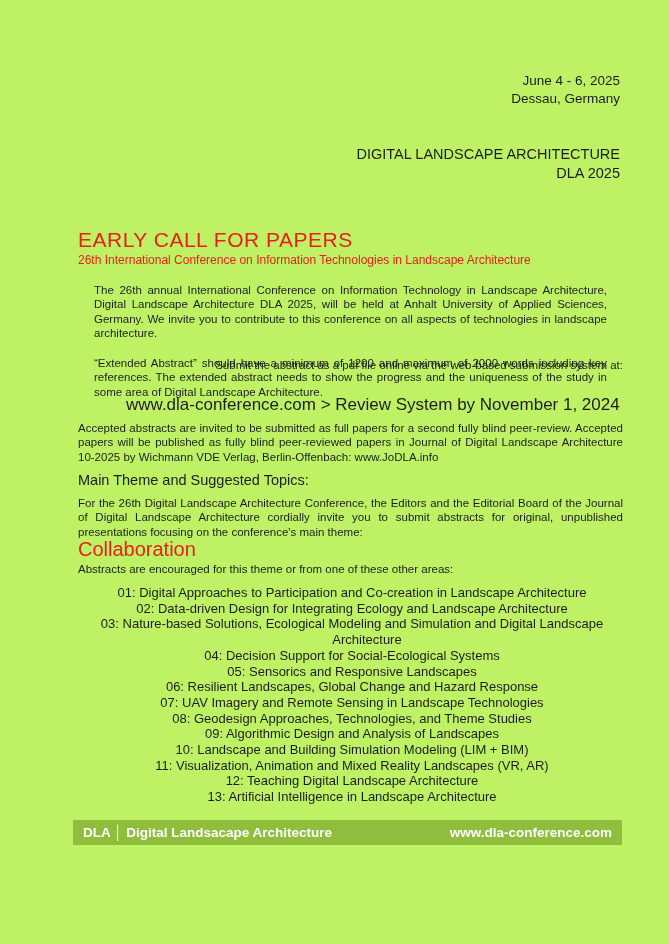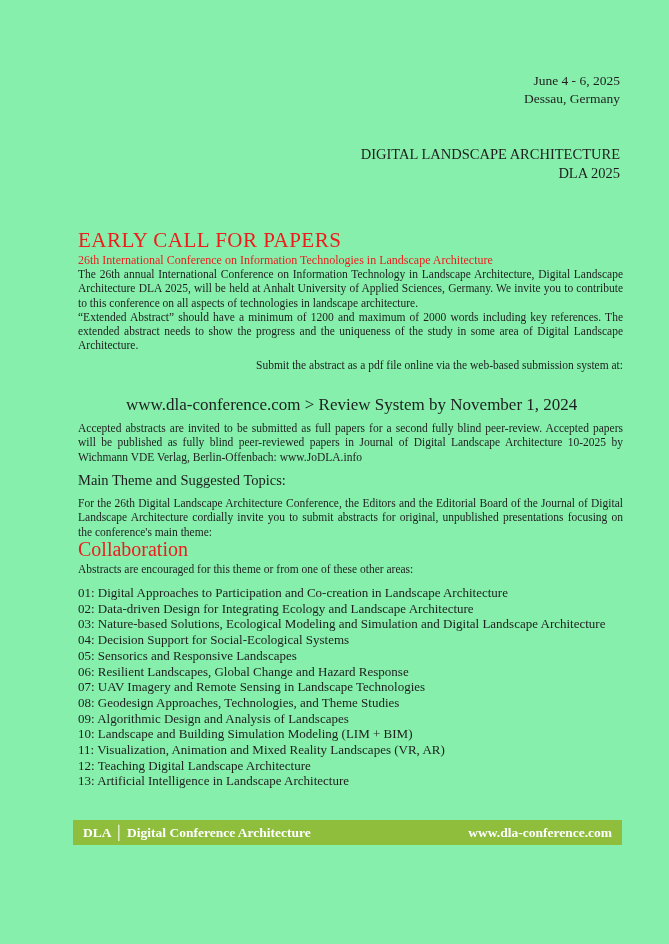--- a/index.html
+++ b/index.html
@@ -4,22 +4,22 @@
 <style>
   :root{
     --accent-red:#ee1c1c;
     --footer-green:#8fbe3d;
     --text-color:#1e1e1e;
   }
   html,body{margin:0;padding:0;background:#ffffff;}
   .page{
     position:relative;
     width:669px;height:944px;
-    background:#86efac;
-    font-family:Liberation Serif, serif;
+    background:#bef264;
+    font-family:Liberation Sans, sans-serif;
     color:var(--text-color);
     overflow:hidden;
   }
   .right-block{position:absolute;right:49px;text-align:right;}
   .date-block{top:72px;font-size:13.5px;line-height:17.5px;}
   .title-block{top:145px;font-size:14.5px;line-height:19px;}
   .h1-red{
     position:absolute;left:78px;top:228px;
     font-size:21px;line-height:24px;color:var(--accent-red);
     letter-spacing:0.5px;white-space:nowrap;
@@ -28,21 +28,21 @@
     position:absolute;left:78px;top:253px;
     font-size:12px;line-height:14px;color:var(--accent-red);
     white-space:nowrap;
   }
   .body-par{
     position:absolute;left:78px;width:545px;
     font-size:11.5px;line-height:14.3px;
     text-align:justify;
   }
   .intro-wrap{top:267px;}
-  .intro-wrap p{margin:0;}
+  .intro-wrap p{margin:16px;}
   .submit-line{top:358px;text-align:right;}
   .link-line{
     position:absolute;left:126px;top:396px;
     font-size:17px;line-height:17px;
     color:var(--text-color);text-decoration:none;
     white-space:nowrap;
   }
   .accepted-par{top:421px;}
   .main-theme{
     position:absolute;left:78px;top:471px;
@@ -54,21 +54,21 @@
     position:absolute;left:78px;top:538px;
     font-size:20px;line-height:22px;color:var(--accent-red);
     white-space:nowrap;
   }
   .encouraged{top:562px;text-align:left;}
   .topics{
     position:absolute;left:78px;top:585px;width:548px;
     font-size:13px;line-height:15.7px;
   }
   .topic{
-    padding-left:30px;text-indent:-30px;
+    padding-left:30px;text-indent:-30px;text-align:center;
   }
   .footer-bar{
     position:absolute;left:73px;top:820px;width:549px;height:25px;
     background:var(--footer-green);
     color:#ffffff;font-weight:bold;font-size:13.5px;
     display:flex;justify-content:space-between;align-items:center;
     padding:0 10px;box-sizing:border-box;
   }
   .footer-bar a{color:#ffffff;text-decoration:none;}
 </style>
@@ -120,17 +120,17 @@
     <div class="topic">07: UAV Imagery and Remote Sensing in Landscape Technologies</div>
     <div class="topic">08: Geodesign Approaches, Technologies, and Theme Studies</div>
     <div class="topic">09: Algorithmic Design and Analysis of Landscapes</div>
     <div class="topic">10: Landscape and Building Simulation Modeling (LIM + BIM)</div>
     <div class="topic">11: Visualization, Animation and Mixed Reality Landscapes (VR, AR)</div>
     <div class="topic">12: Teaching Digital Landscape Architecture</div>
     <div class="topic">13: Artificial Intelligence in Landscape Architecture</div>
   </div>
 
   <div class="footer-bar">
-    <span>DLA │ Digital Conference Architecture</span>
+    <span>DLA │ Digital Landsacape Architecture</span>
     <a href="#">www.dla-conference.com</a>
   </div>
 
 </div>
 
 </body></html>

